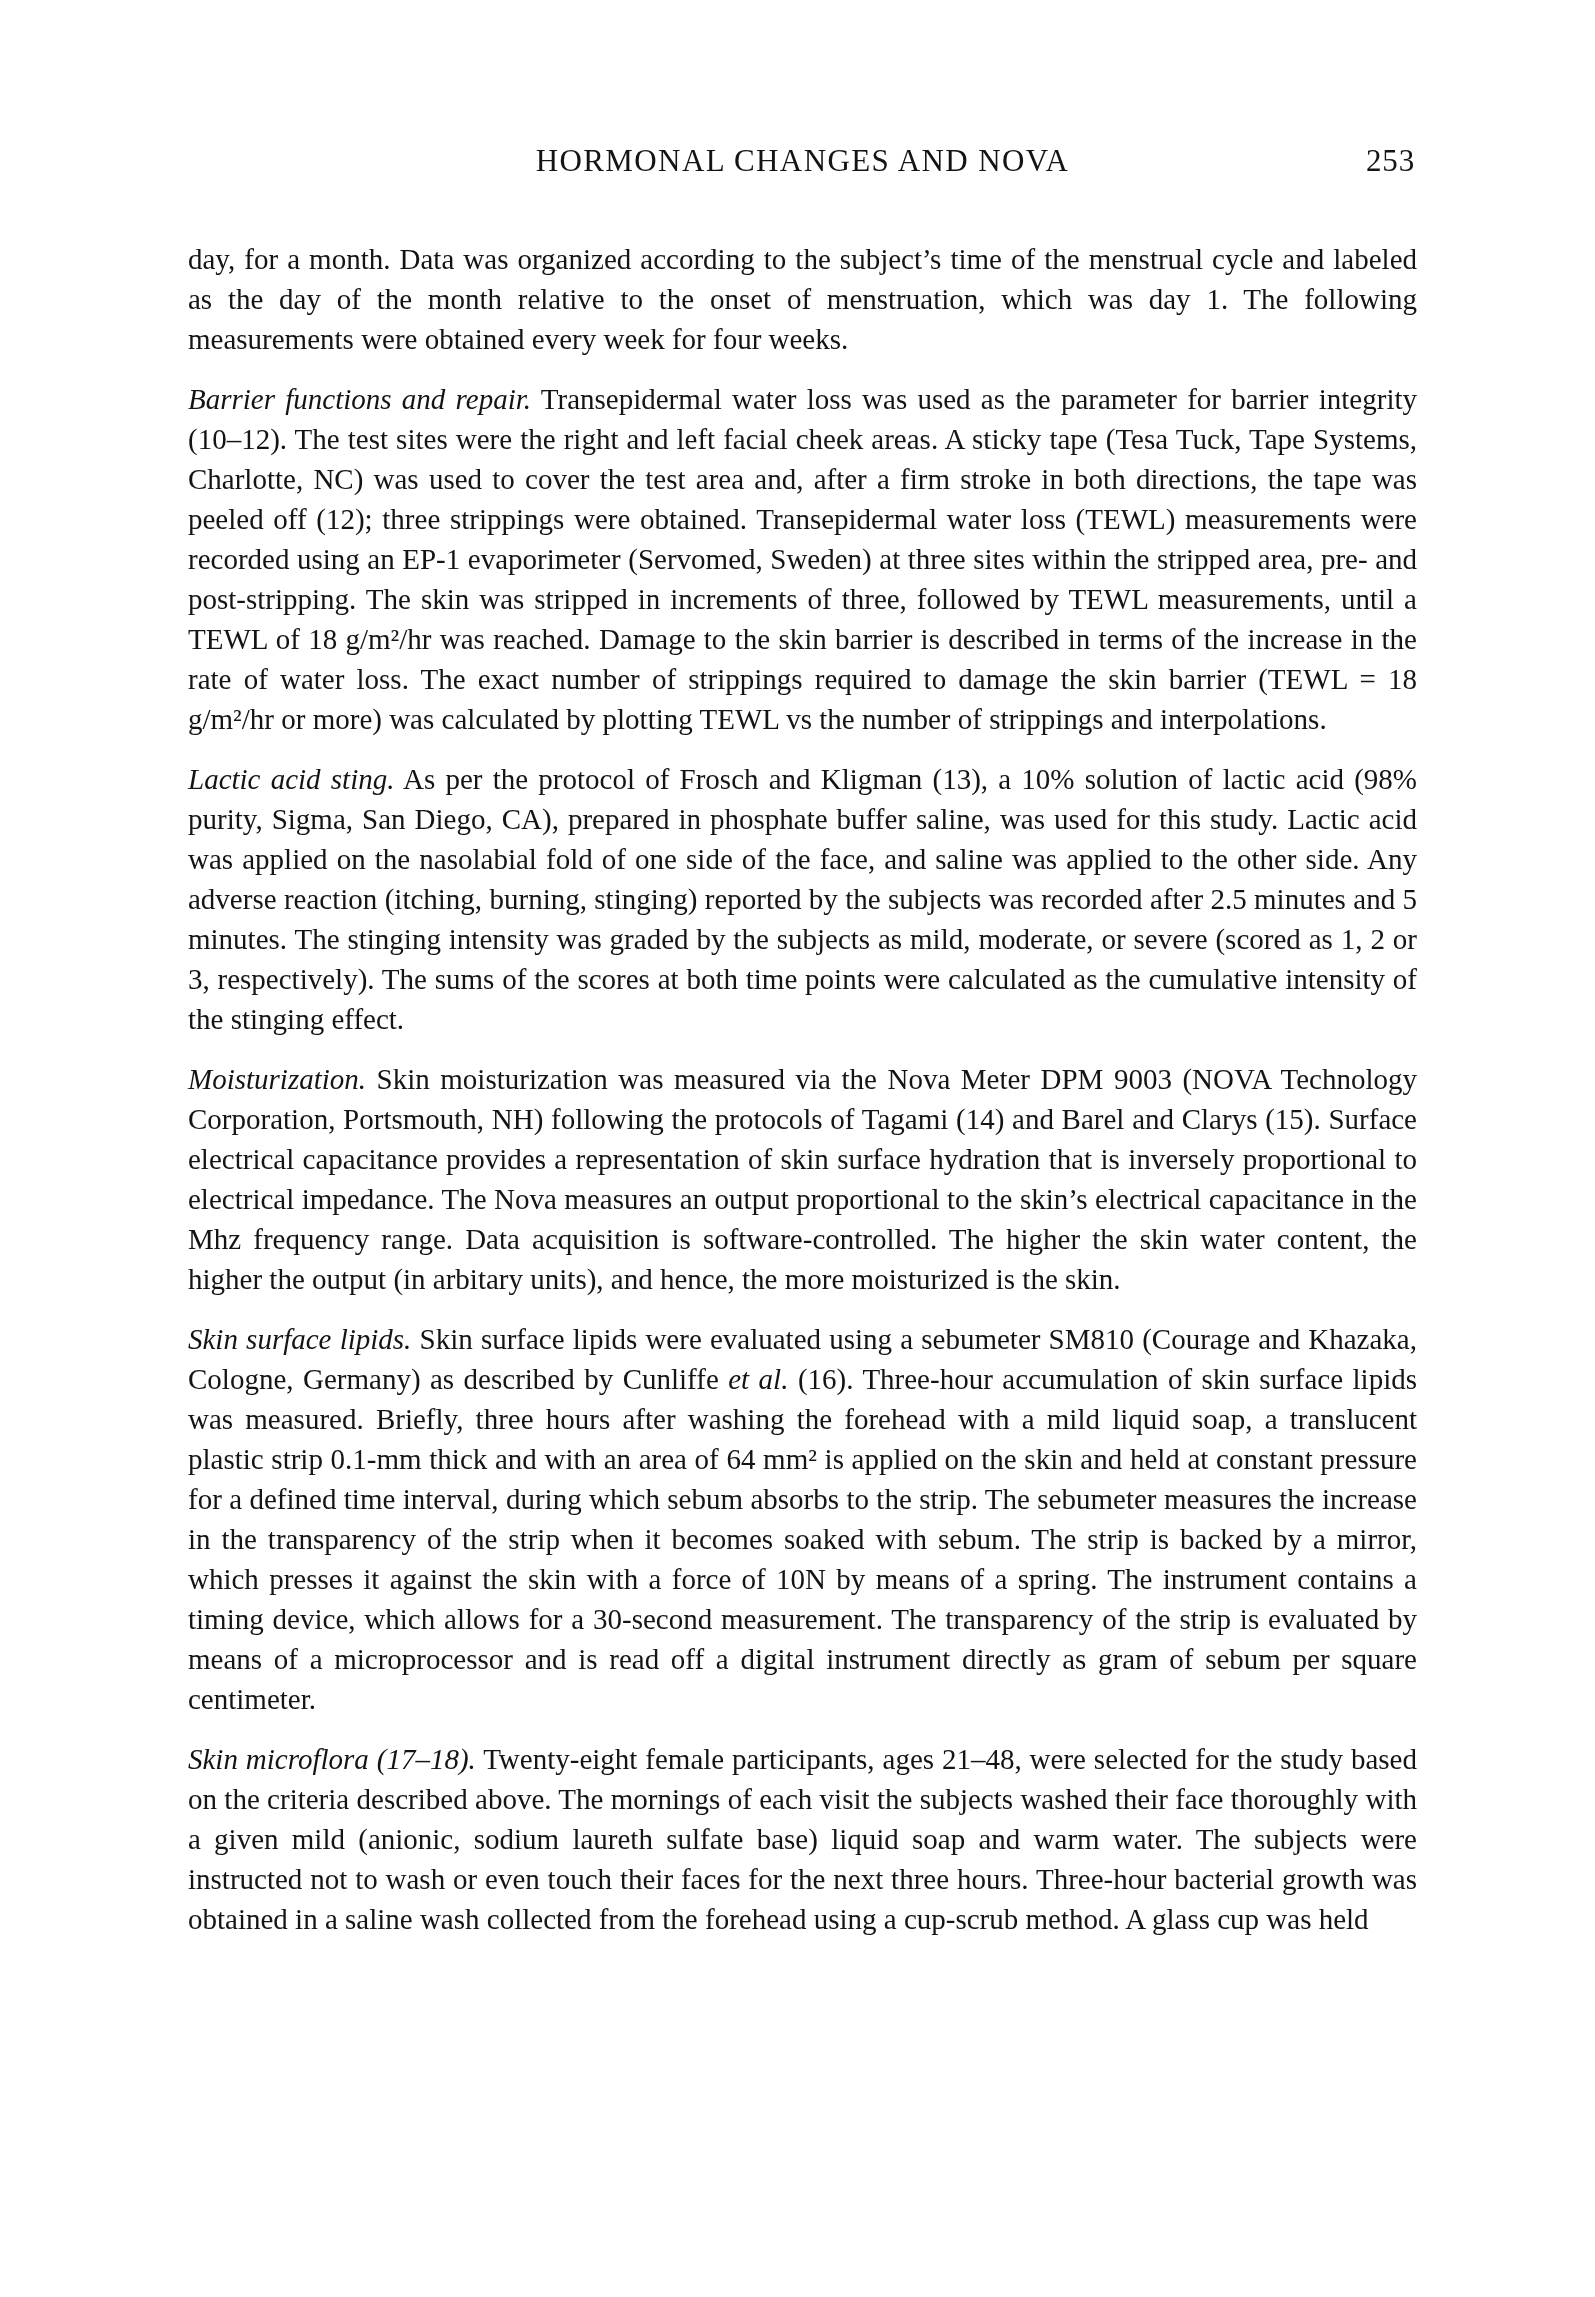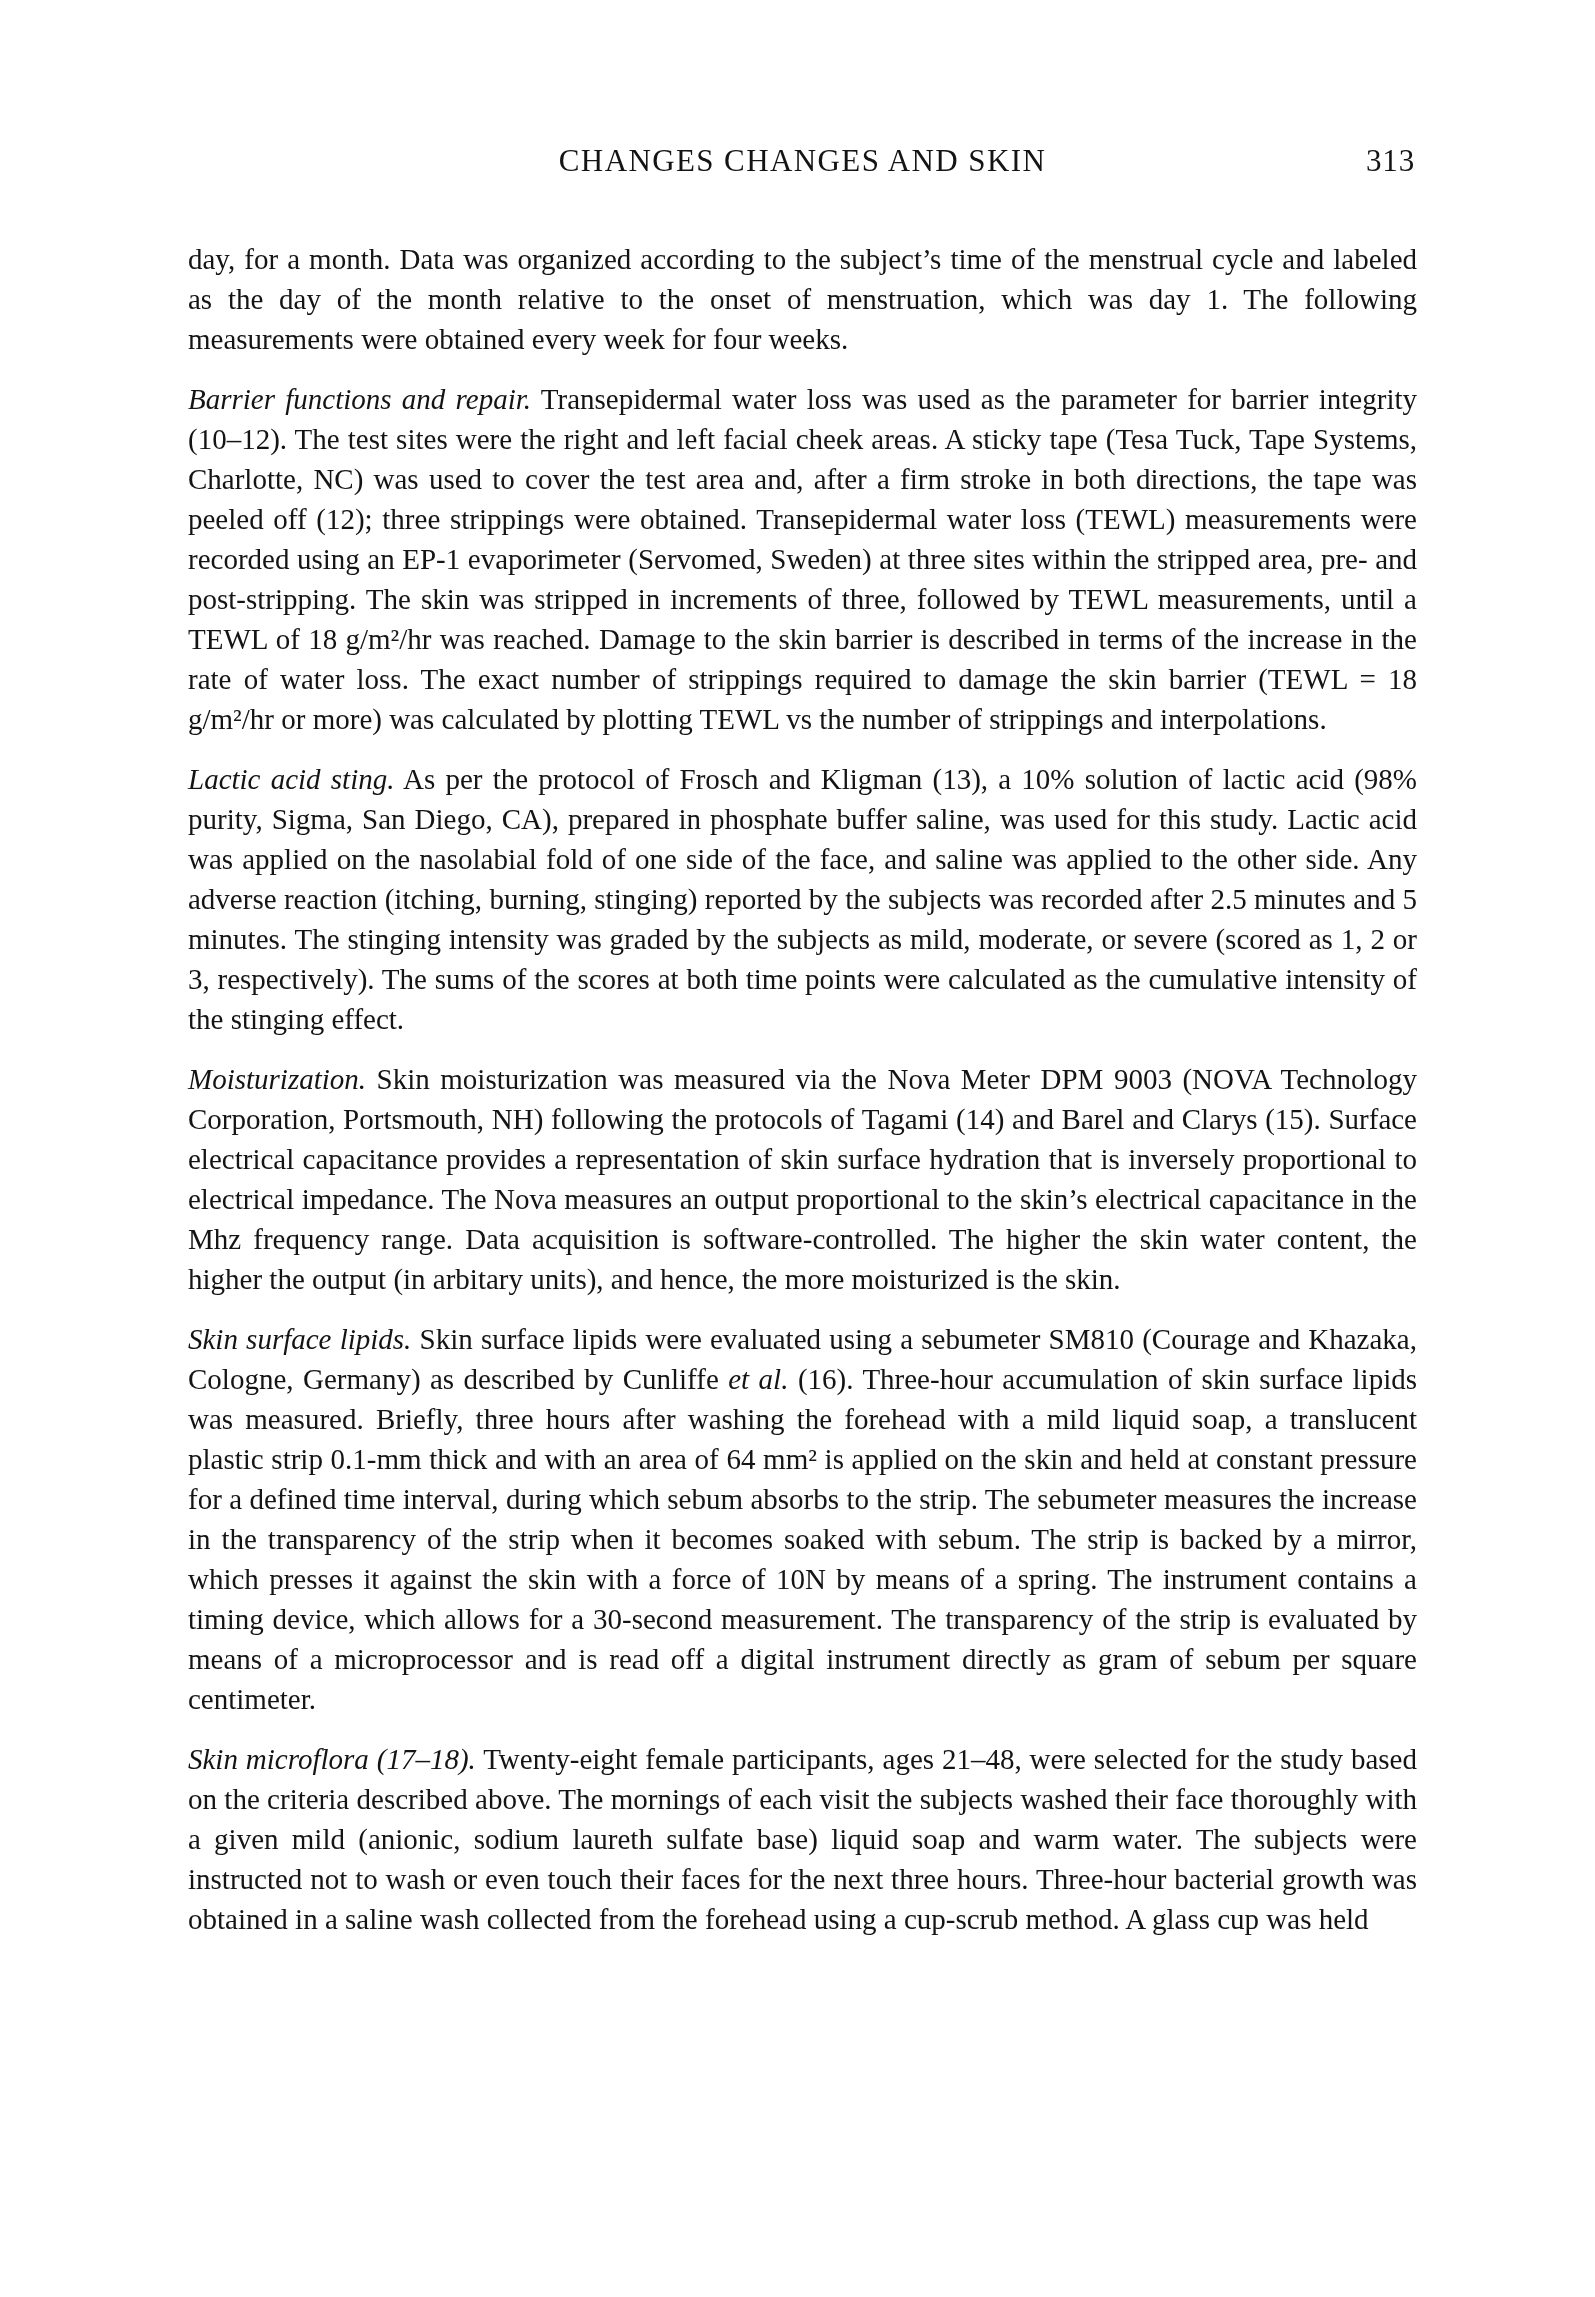--- a/index.html
+++ b/index.html
@@ -61,22 +61,22 @@
   }
   .seg.italic {
     font-style: italic;
   }
 </style>
 </head>
 <body>
 
 <div class="sheet">
   <div class="running-head">
-    <span class="head-title">CHANGES CHANGES AND SKIN</span>
-    <span class="head-page">313</span>
+    <span class="head-title">HORMONAL CHANGES AND NOVA</span>
+    <span class="head-page">253</span>
   </div>
   <div class="body-text">
       <p class="para"><span class="seg">day, for a month. Data was organized according to the subject’s time of the menstrual cycle and labeled as the day of the month relative to the onset of menstruation, which was day 1. The following measurements were obtained every week for four weeks.</span></p>
       <p class="para"><span class="seg italic">Barrier functions and repair.</span><span class="seg"> Transepidermal water loss was used as the parameter for barrier integrity (10–12). The test sites were the right and left facial cheek areas. A sticky tape (Tesa Tuck, Tape Systems, Charlotte, NC) was used to cover the test area and, after a firm stroke in both directions, the tape was peeled off (12); three strippings were obtained. Transepidermal water loss (TEWL) measurements were recorded using an EP-1 evaporimeter (Servomed, Sweden) at three sites within the stripped area, pre- and post-stripping. The skin was stripped in increments of three, followed by TEWL measurements, until a TEWL of 18 g/m²/hr was reached. Damage to the skin barrier is described in terms of the increase in the rate of water loss. The exact number of strippings required to damage the skin barrier (TEWL = 18 g/m²/hr or more) was calculated by plotting TEWL vs the number of strippings and interpolations.</span></p>
       <p class="para"><span class="seg italic">Lactic acid sting.</span><span class="seg"> As per the protocol of Frosch and Kligman (13), a 10% solution of lactic acid (98% purity, Sigma, San Diego, CA), prepared in phosphate buffer saline, was used for this study. Lactic acid was applied on the nasolabial fold of one side of the face, and saline was applied to the other side. Any adverse reaction (itching, burning, stinging) reported by the subjects was recorded after 2.5 minutes and 5 minutes. The stinging intensity was graded by the subjects as mild, moderate, or severe (scored as 1, 2 or 3, respectively). The sums of the scores at both time points were calculated as the cumulative intensity of the stinging effect.</span></p>
       <p class="para"><span class="seg italic">Moisturization.</span><span class="seg"> Skin moisturization was measured via the Nova Meter DPM 9003 (NOVA Technology Corporation, Portsmouth, NH) following the protocols of Tagami (14) and Barel and Clarys (15). Surface electrical capacitance provides a representation of skin surface hydration that is inversely proportional to electrical impedance. The Nova measures an output proportional to the skin’s electrical capacitance in the Mhz frequency range. Data acquisition is software-controlled. The higher the skin water content, the higher the output (in arbitary units), and hence, the more moisturized is the skin.</span></p>
       <p class="para"><span class="seg italic">Skin surface lipids.</span><span class="seg"> Skin surface lipids were evaluated using a sebumeter SM810 (Courage and Khazaka, Cologne, Germany) as described by Cunliffe </span><span class="seg italic">et al.</span><span class="seg"> (16). Three-hour accumulation of skin surface lipids was measured. Briefly, three hours after washing the forehead with a mild liquid soap, a translucent plastic strip 0.1-mm thick and with an area of 64 mm² is applied on the skin and held at constant pressure for a defined time interval, during which sebum absorbs to the strip. The sebumeter measures the increase in the transparency of the strip when it becomes soaked with sebum. The strip is backed by a mirror, which presses it against the skin with a force of 10N by means of a spring. The instrument contains a timing device, which allows for a 30-second measurement. The transparency of the strip is evaluated by means of a microprocessor and is read off a digital instrument directly as gram of sebum per square centimeter.</span></p>
       <p class="para"><span class="seg italic">Skin microflora (17–18).</span><span class="seg"> Twenty-eight female participants, ages 21–48, were selected for the study based on the criteria described above. The mornings of each visit the subjects washed their face thoroughly with a given mild (anionic, sodium laureth sulfate base) liquid soap and warm water. The subjects were instructed not to wash or even touch their faces for the next three hours. Three-hour bacterial growth was obtained in a saline wash collected from the forehead using a cup-scrub method. A glass cup was held</span></p>
     </div>
 </div>

